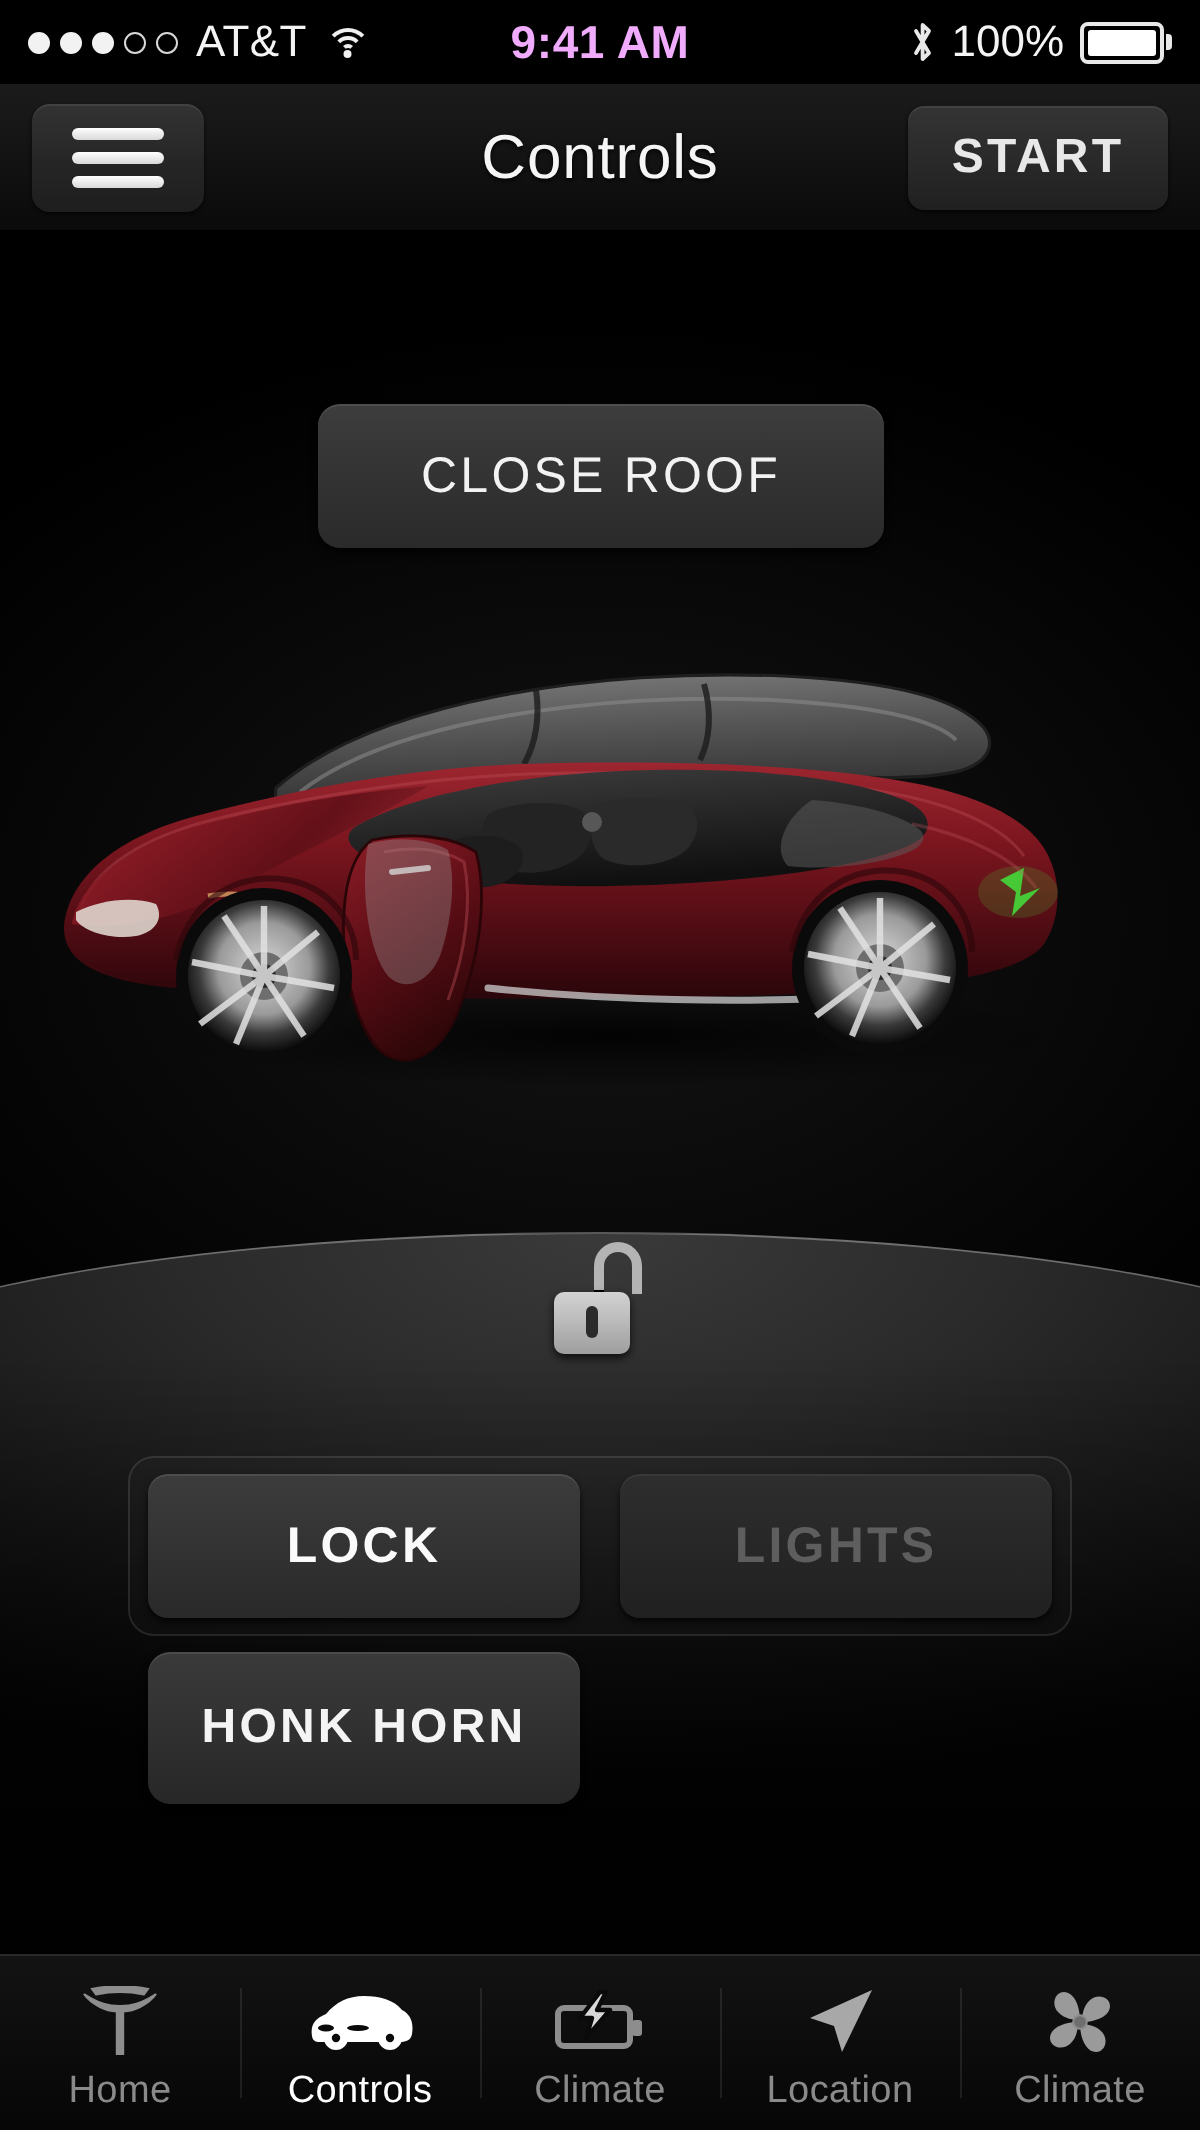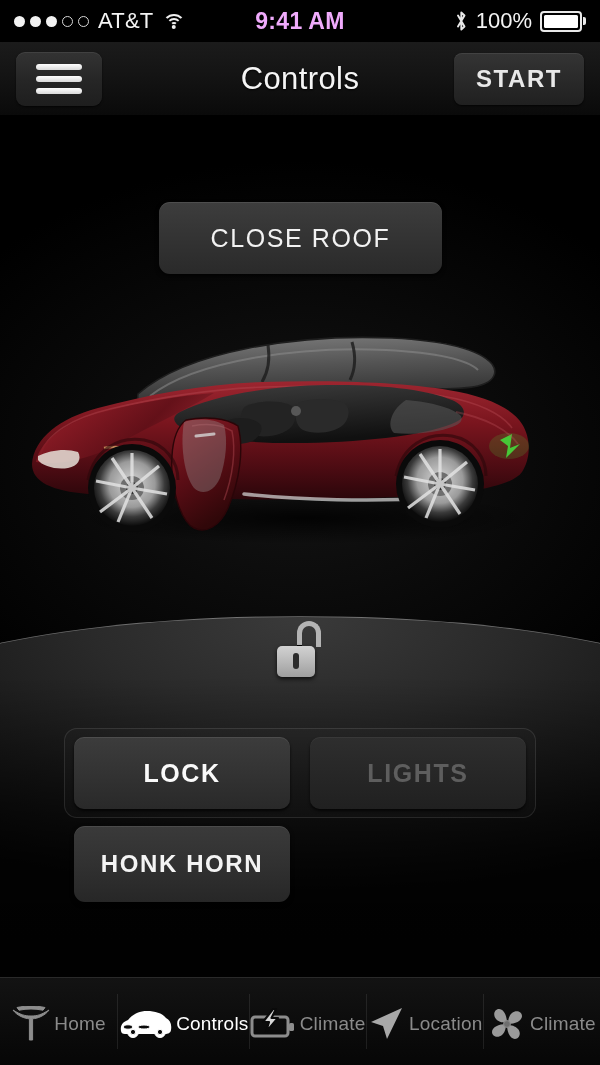--- a/index.html
+++ b/index.html
@@ -188,21 +188,21 @@
   }
 
   
   .tabbar {
     position:absolute; bottom:0; left:0; width:600px; height:88px;
     background:linear-gradient(180deg,#131313 0%,#0b0b0b 60%,#060606 100%);
     border-top:1px solid #2a2a2a;
     display:flex;
   }
   .tab {
-    flex:1; display:flex; flex-direction:row;
+    flex:1; display:flex; flex-direction:column;
     align-items:center; justify-content:center; gap:3px;
     position:relative; cursor:pointer; padding-top:4px;
   }
   .tab + .tab::before {
     content:""; position:absolute; left:0; top:16px; bottom:16px;
     width:1px; background:rgba(255,255,255,.09);
   }
   .tab .ic { height:42px; display:flex; align-items:center; justify-content:center; }
   .tab .lbl { font-size:19px; letter-spacing:.2px; }
   .tab.inactive .lbl { color:#8a8a8a; }

